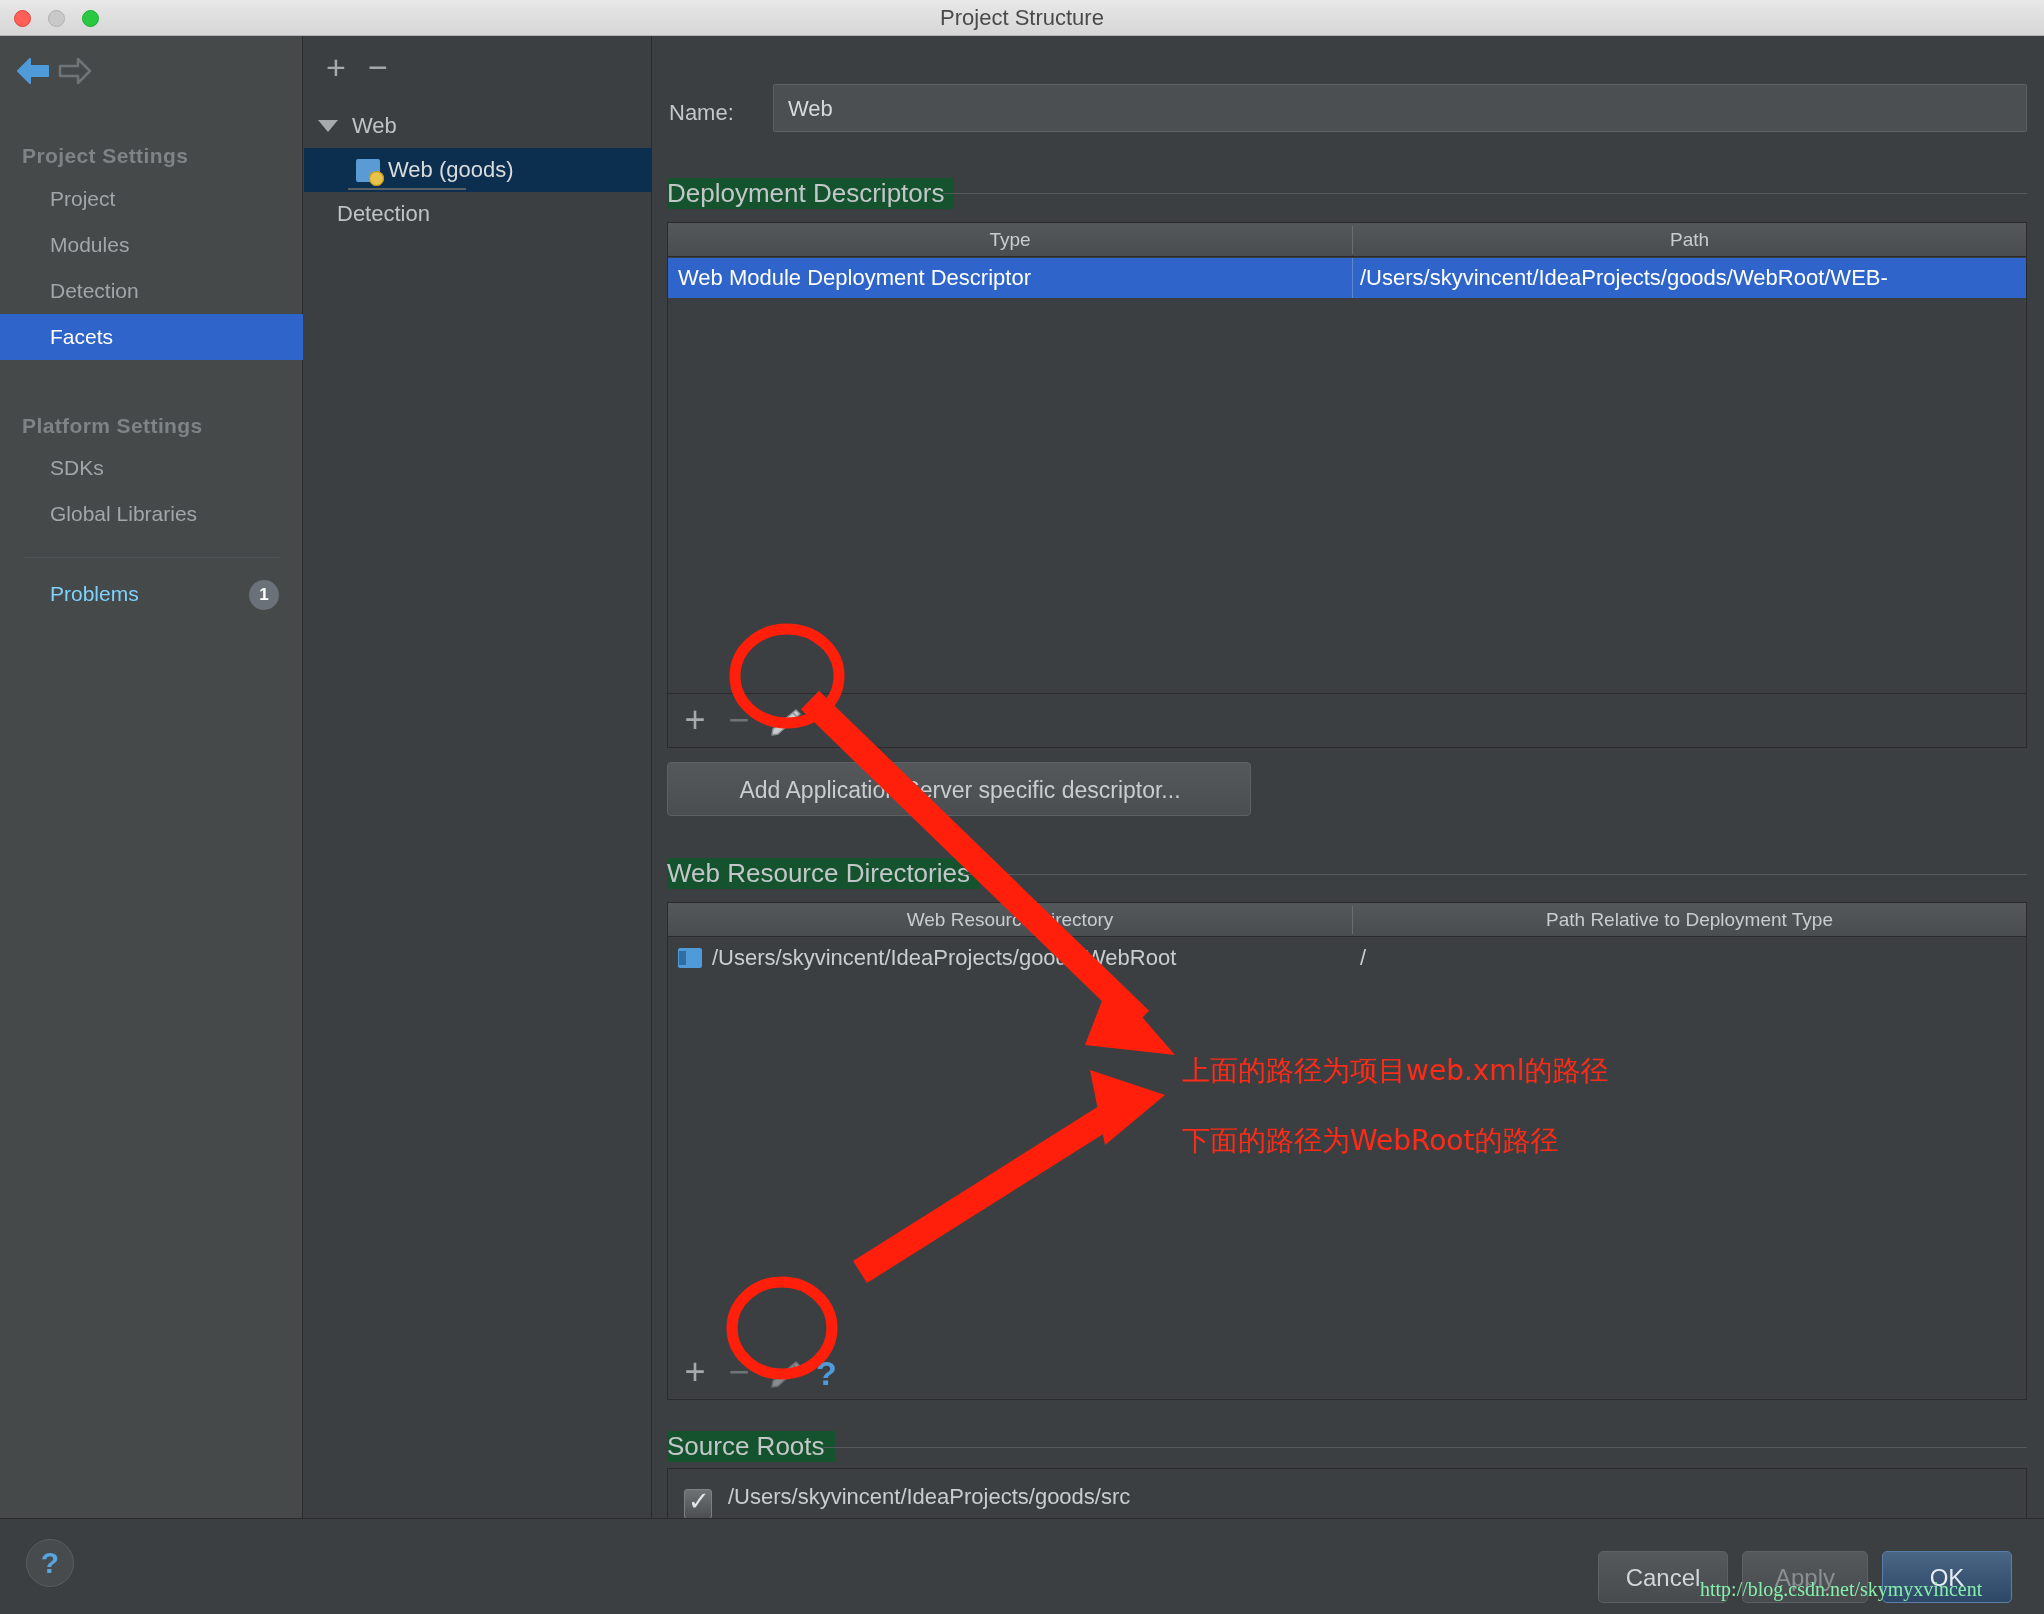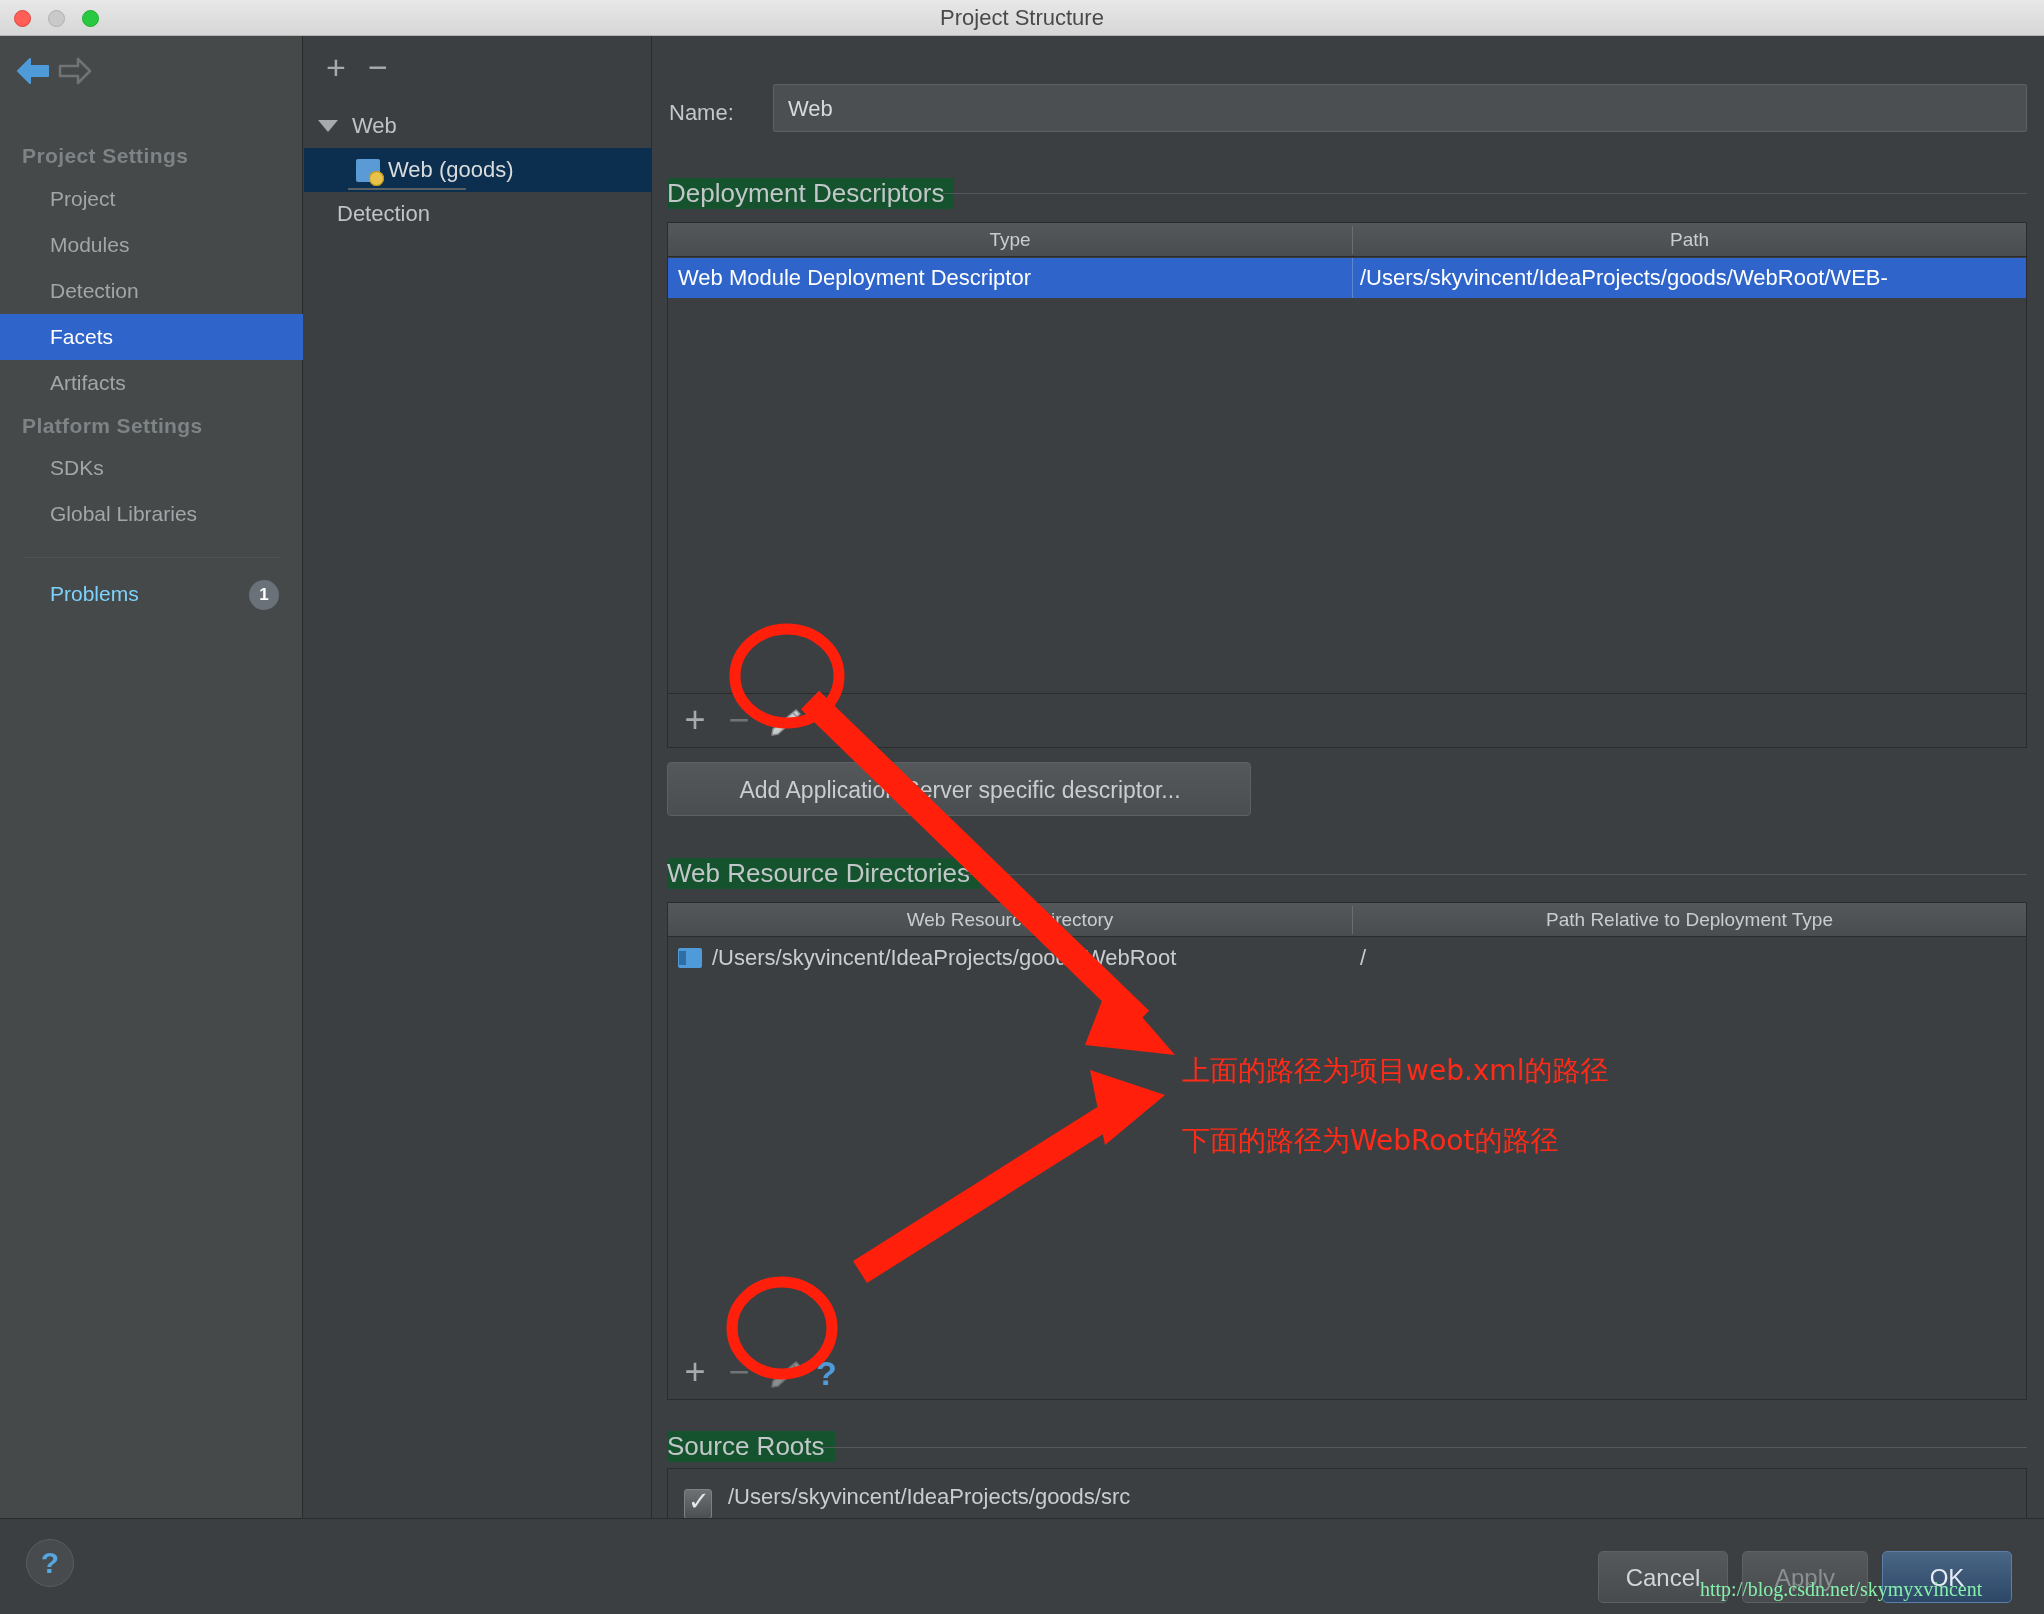--- a/index.html
+++ b/index.html
@@ -262,23 +262,20 @@
     </div>
     <div class="side-item" style="top:186px">
       <span class="lbl">Modules</span>
     </div>
     <div class="side-item" style="top:232px">
       <span class="lbl">Detection</span>
     </div>
     <div class="side-item selected" style="top:278px">
       <span class="lbl">Facets</span>
     </div>
-    <div class="side-item" style="top:324px">
-      <span class="lbl">Artifacts</span>
-    </div>
 
     <div class="side-group" style="top:378px">Platform Settings</div>
 
     <div class="side-item" style="top:409px">
       <span class="lbl">SDKs</span>
     </div>
     <div class="side-item" style="top:455px">
       <span class="lbl">Global Libraries</span>
     </div>
 

